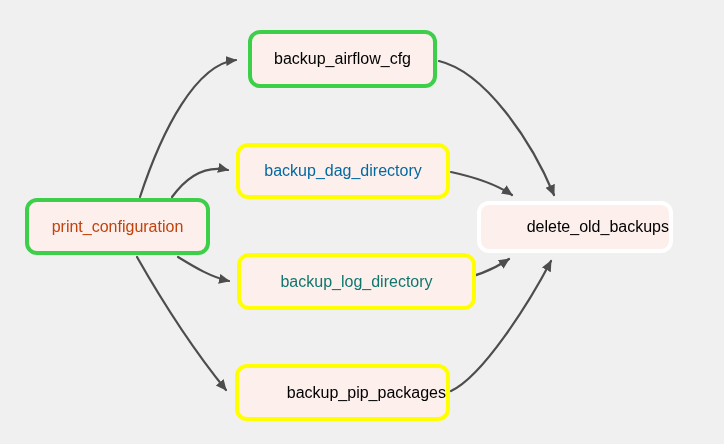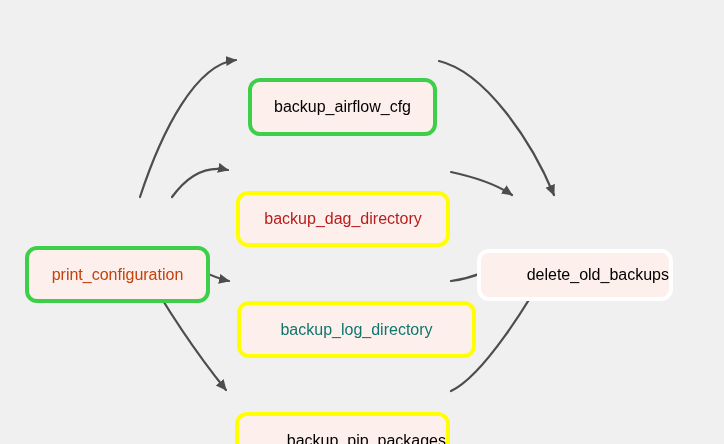--- a/index.html
+++ b/index.html
@@ -20,21 +20,20 @@
     border:4px solid #ccc;
     border-radius:12px;
     display:flex;
     align-items:center;
     justify-content:center;
     font-size:16px;
     line-height:1;
     white-space:nowrap;
     cursor:pointer;
     user-select:none;
-    margin-top:48px;
   }
 </style>
 </head>
 <body>
 
 <div class="stage" id="stage" style="background: rgb(240, 240, 240);">
   <svg class="edges-layer" id="edges-layer" viewBox="0 0 724 444" xmlns="http://www.w3.org/2000/svg">
     <defs>
       <marker id="arrowhead" markerUnits="userSpaceOnUse" markerWidth="14" markerHeight="12" refX="10" refY="5" orient="auto">
         <path d="M0,0 L11,5 L0,10 z" fill="#4d4d4d"></path>
@@ -51,21 +50,21 @@
         <path d="M451,391 C483,376 529,303 551,261" fill="none" stroke="#4d4d4d" stroke-width="2.2" stroke-linecap="round" marker-end="url(#arrowhead)"></path>
       </g>
   </svg>
   <div id="node-layer">
       <div class="node" style="left: 25px; top: 198px; width: 185px; height: 57px; border-color: rgb(62, 207, 74); background: rgb(253, 240, 236); color: #c2410c;">
         <span>print_configuration</span>
       </div>
       <div class="node" style="left: 248px; top: 30px; width: 189px; height: 58px; border-color: rgb(62, 207, 74); background: rgb(253, 240, 236); color: rgb(0, 0, 0);">
         <span>backup_airflow_cfg</span>
       </div>
-      <div class="node" style="left: 236px; top: 143px; width: 214px; height: 56px; border-color: rgb(255, 255, 0); background: rgb(253, 240, 236); color: #b91c1c;">
+      <div class="node" style="left: 236px; top: 143px; width: 214px; height: 56px; border-color: rgb(255, 255, 0); background: rgb(253, 240, 236); color: #0369a1;">
         <span>backup_dag_directory</span>
       </div>
       <div class="node" style="left: 237px; top: 253px; width: 239px; height: 57px; border-color: rgb(255, 255, 0); background: rgb(253, 240, 236); color: #0f766e;">
         <span>backup_log_directory</span>
       </div>
       <div class="node" style="left: 235px; top: 364px; width: 215px; height: 57px; border-color: rgb(255, 255, 0); background: rgb(253, 240, 236); color: rgb(0, 0, 0); justify-content: flex-end;">
         <span>backup_pip_packages</span>
       </div>
       <div class="node" style="left: 477px; top: 201px; width: 196px; height: 52px; border-color: rgb(255, 255, 255); background: rgb(253, 240, 236); color: rgb(0, 0, 0); justify-content: flex-end;">
         <span>delete_old_backups</span>

